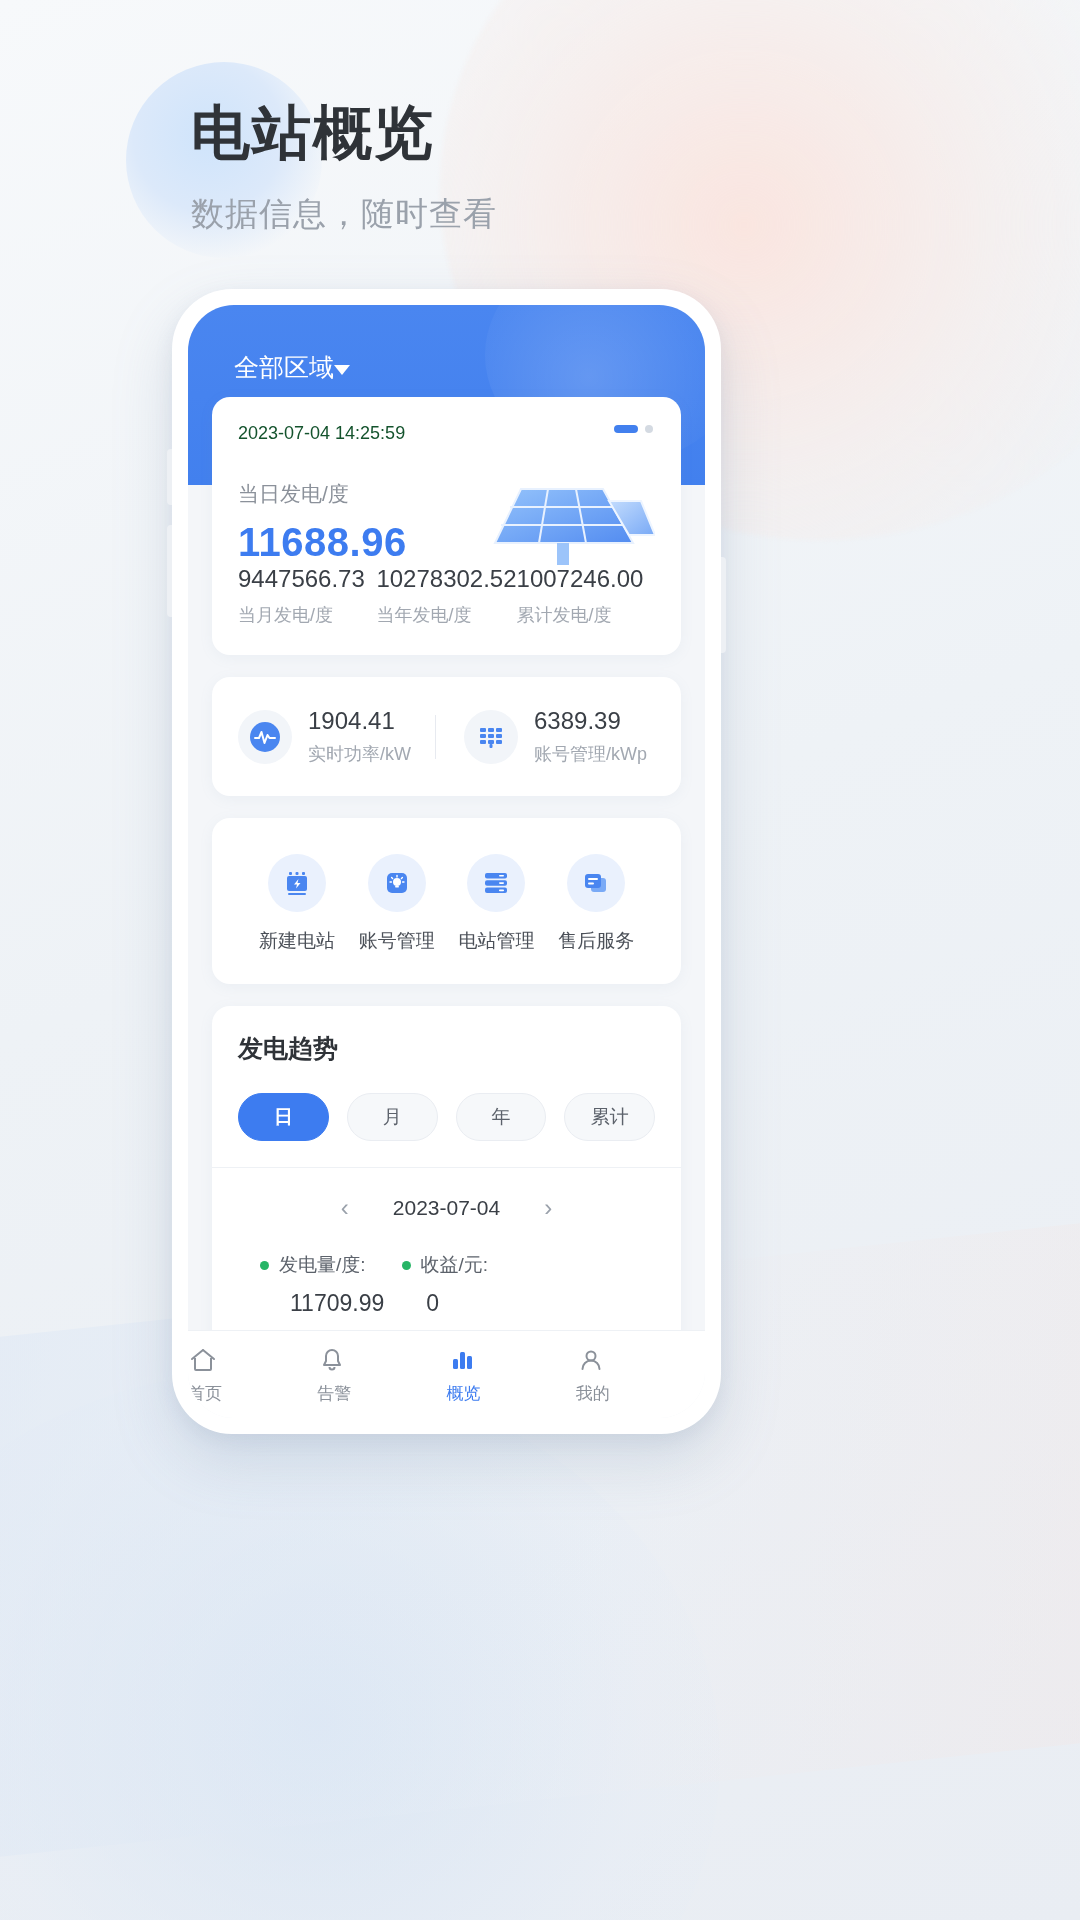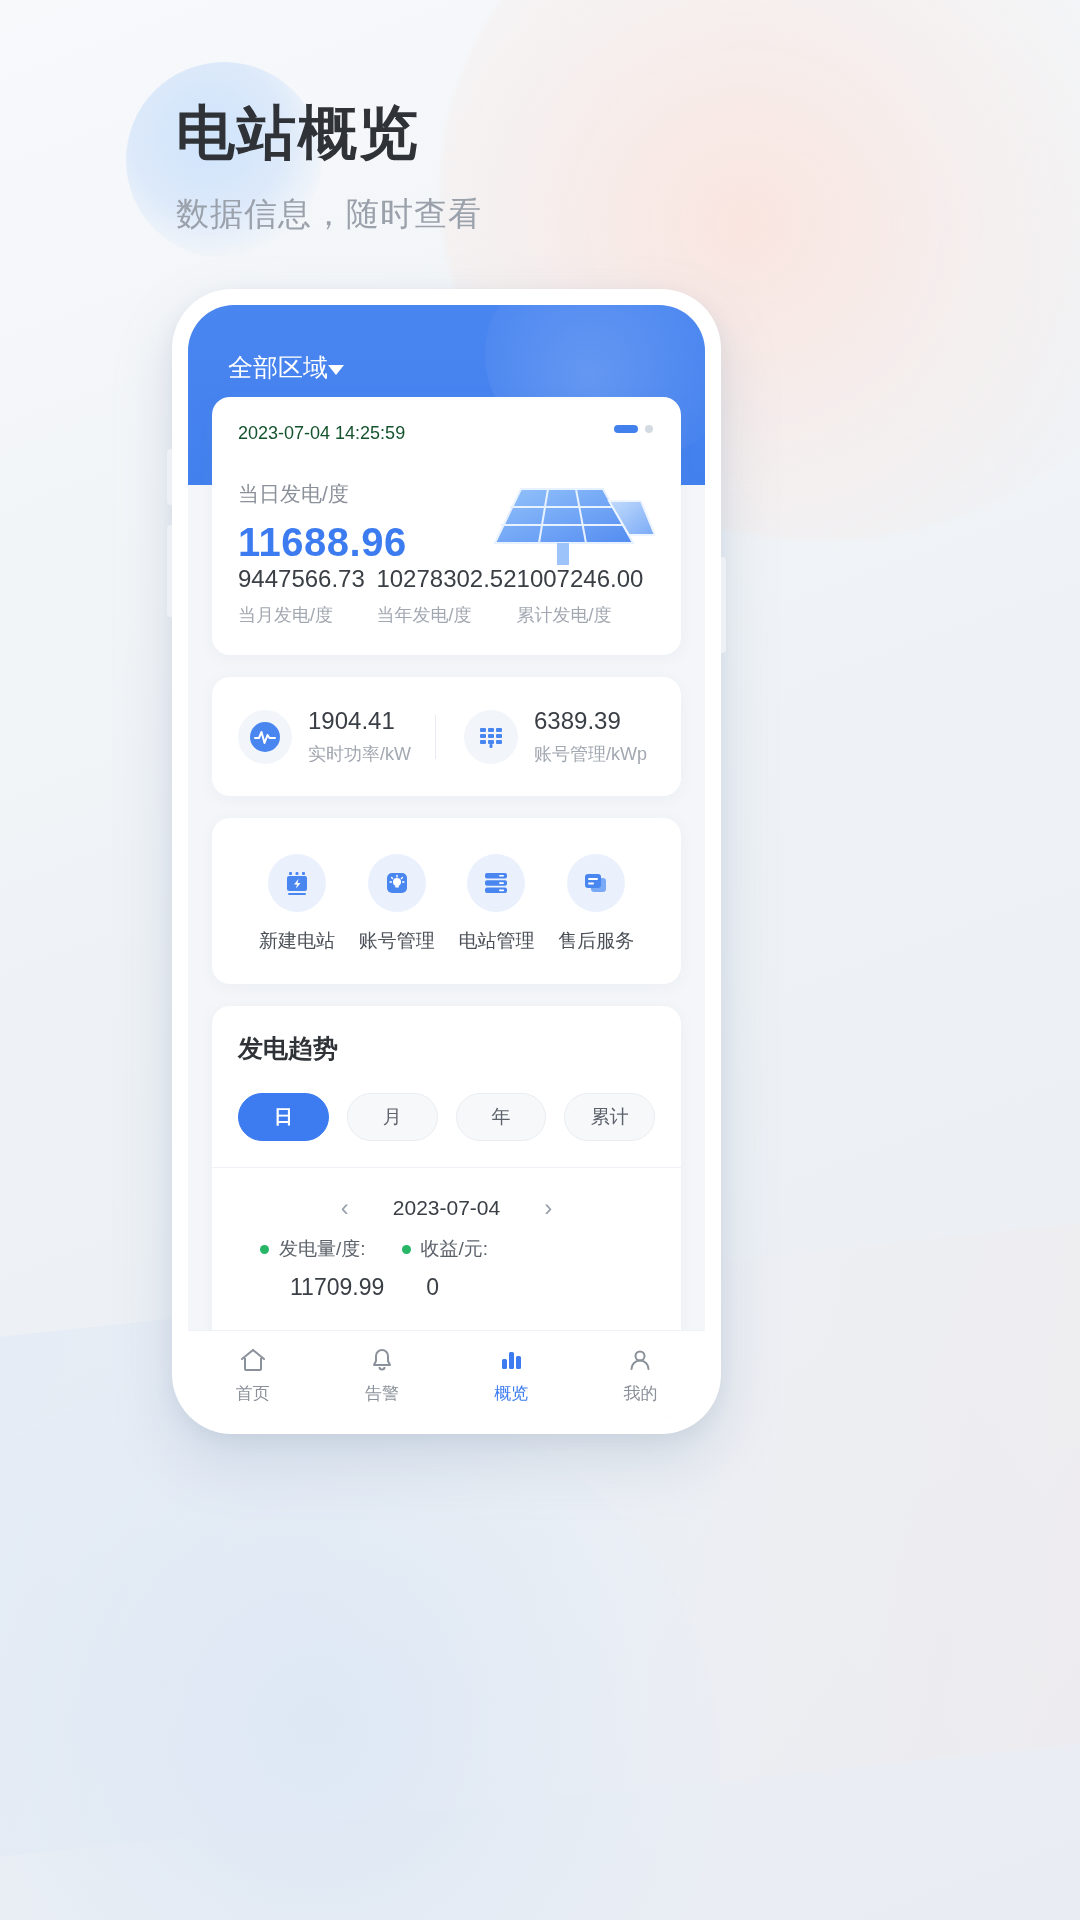--- a/index.html
+++ b/index.html
@@ -32,21 +32,21 @@
     width:900px; height:780px; border-radius:50%;
     background:radial-gradient(circle at 55% 45%, rgba(214,228,244,.75) 0%, rgba(228,236,246,.35) 50%, rgba(238,241,245,0) 75%);
   }
   .bg-streak{
     position:absolute; left:0; bottom:120px; width:1080px; height:520px;
     background:linear-gradient(100deg, rgba(222,232,245,.55) 0%, rgba(235,240,247,.15) 55%, rgba(243,230,228,.35) 100%);
     transform:skewY(-6deg);
   }
 
   
-  .headline{ position:absolute; left:176px; top:100px; z-index:5; }
+  .headline{ position:absolute; left:191px; top:100px; z-index:5; }
   .headline h1{
     font-size:59px; font-weight:bold; color:#2f3338;
     letter-spacing:2px; line-height:1.12;
   }
   .headline .sub{
     margin-top:26px; font-size:33px; color:#9aa1ab; letter-spacing:1px;
   }
 
   
   .phone{
@@ -76,21 +76,21 @@
   .app-header{
     position:relative; height:180px;
     background:linear-gradient(180deg,#4a86f0 0%,#4280ee 100%);
   }
   .app-header .glow{
     position:absolute; right:-40px; top:-60px; width:260px; height:220px;
     border-radius:50%;
     background:radial-gradient(circle at 40% 60%, rgba(255,255,255,.16) 0%, rgba(255,255,255,0) 70%);
   }
   .region-select{
-    position:absolute; left:40px; top:46px;
+    position:absolute; left:46px; top:46px;
     color:#fff; font-size:25px; display:flex; align-items:center; gap:0;
   }
   .caret-down{
     width:0;height:0;border-left:8px solid transparent;border-right:8px solid transparent;
     border-top:10px solid #fff; margin-top:4px;
   }
 
   
   .body{
     position:absolute; left:0; right:0; top:92px; bottom:88px;
@@ -154,35 +154,35 @@
   }
   .seg-item.on{ background:#3d7cf0; border-color:#3d7cf0; color:#fff; font-weight:bold; }
   .seg-sep{ height:1px; background:#eef1f5; margin:26px -26px 0; }
 
   .date-nav{
     display:flex; align-items:center; justify-content:center; gap:44px;
     margin-top:26px; font-size:21px; color:#3a3f46;
   }
   .arrow{ color:#9aa1ab; font-size:24px; }
 
-  .legend{ display:flex; gap:36px; margin-top:14px; padding-left:22px; }
+  .legend{ display:flex; gap:36px; margin-top:30px; padding-left:22px; }
   .legend-item{ display:flex; align-items:center; gap:10px; font-size:19px; color:#5c626b; }
   .ldot{ width:9px; height:9px; border-radius:50%; background:#27b566; }
 
   .legend-vals{ display:flex; gap:42px; margin-top:12px; padding-left:52px; font-size:23px; color:#3a3f46; }
 
   .axis{ margin-top:34px; padding-left:40px; font-size:17px; color:#a2a8b1; line-height:1.5; }
 
   
   .tabbar{
     position:absolute; left:0; right:0; bottom:0; height:88px;
     background:#fff; border-top:1px solid #eef1f5;
     display:flex; align-items:center;
   }
-  .tab{ flex:1; display:flex; flex-direction:column; align-items:center; gap:7px; }
+  .tab{ flex:1; display:flex; flex-direction:column; align-items:flex-start; gap:7px; }
   .tab .tl{ font-size:17px; color:#8b919a; }
   .tab.active .tl{ color:#3d7cf0; }
 </style>
 </head>
 <body>
 
 <div class="bg-base"></div>
 <div class="bg-warm"></div>
 <div class="bg-cool"></div>
 <div class="bg-streak"></div>

